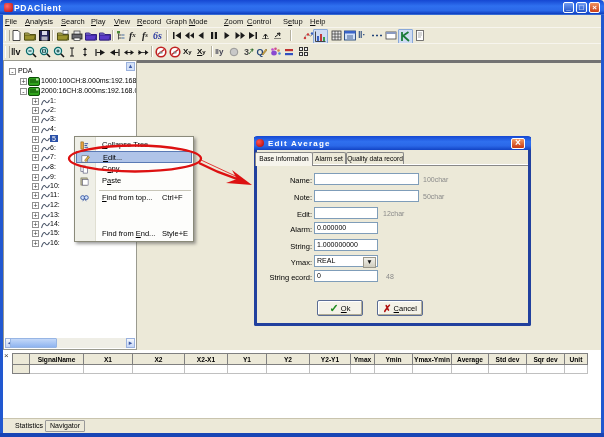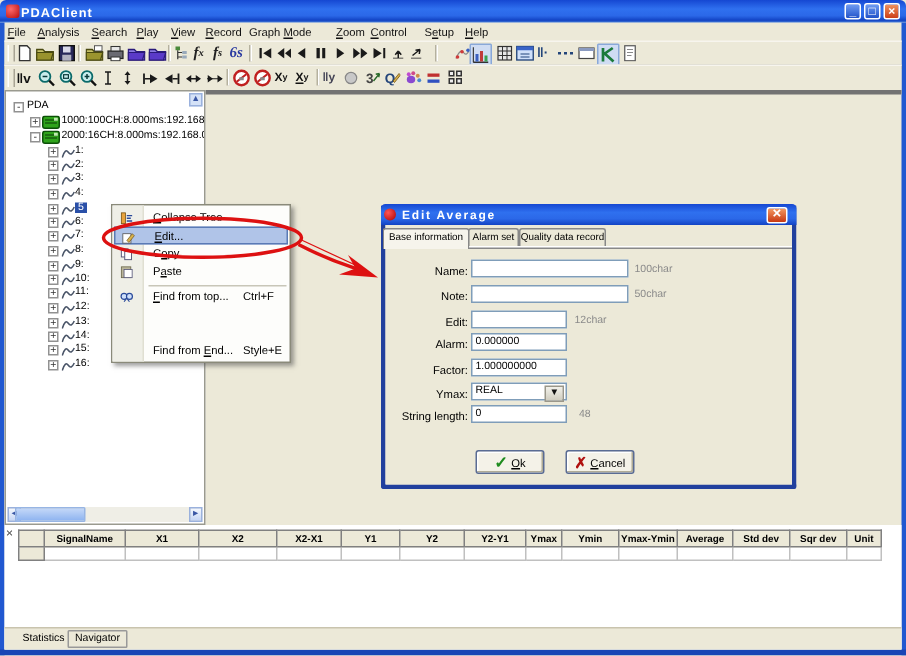--- a/index.html
+++ b/index.html
@@ -649,25 +649,25 @@
 <div class="finp" style="left:57px;top:36px;width:105px;height:12px"></div>
 <div class="fhint" style="left:166px;top:39px">100char</div>
 <div class="flbl" style="left:0px;top:56px">Note:</div>
 <div class="finp" style="left:57px;top:53px;width:105px;height:12px"></div>
 <div class="fhint" style="left:166px;top:56px">50char</div>
 <div class="flbl" style="left:0px;top:73px">Edit:</div>
 <div class="finp" style="left:57px;top:70px;width:64px;height:12px"></div>
 <div class="fhint" style="left:126px;top:73px">12char</div>
 <div class="flbl" style="left:0px;top:88px">Alarm:</div>
 <div class="finp" style="left:57px;top:85px;width:64px;height:12px">0.000000</div>
-<div class="flbl" style="left:0px;top:105px">Factor:</div>
+<div class="flbl" style="left:0px;top:105px">String:</div>
 <div class="finp" style="left:57px;top:102px;width:64px;height:12px">1.000000000</div>
 <div class="flbl" style="left:0px;top:121px">Ymax:</div>
 <div class="finp" style="left:57px;top:118px;width:64px;height:12px">REAL<span style="position:absolute;right:1px;top:1px;width:11px;height:9px;background:linear-gradient(180deg,#f2f1ea,#cfccbe);border:1px solid #9a978a;font-size:6.5px;line-height:8px;text-align:center;color:#111">▼</span></div>
-<div class="flbl" style="left:0px;top:136px">String length:</div>
+<div class="flbl" style="left:0px;top:136px">String ecord:</div>
 <div class="finp" style="left:57px;top:133px;width:64px;height:12px">0</div>
 <div class="fhint" style="left:129px;top:136px">48</div>
 <div class="dbtn" style="left:60px;top:163px"><span style="color:#1f8c1f;font-weight:bold;font-size:11px;vertical-align:-1px">✓</span> <u>O</u>k</div>
 <div class="dbtn" style="left:120px;top:163px"><span style="color:#b01010;font-weight:bold;font-size:10px;vertical-align:-1px">✗</span> <u>C</u>ancel</div>
 </div>
 <svg class="abs" id="anno" width="240" height="110" style="left:60px;top:125px" viewBox="0 0 240 110">
     <ellipse cx="75" cy="33.5" rx="66" ry="13" fill="none" stroke="#dd1111" stroke-width="2.3"></ellipse>
     <path d="M139 38 C 162 50, 172 52, 183 56" fill="none" stroke="#dd1111" stroke-width="2.3"></path>
     <path d="M192 60 L 172 45 L 177 54 L 166 58 z" fill="#dd1111"></path>
     <path d="M141 35 L 184 55" stroke="#dd1111" stroke-width="0.8"></path>

